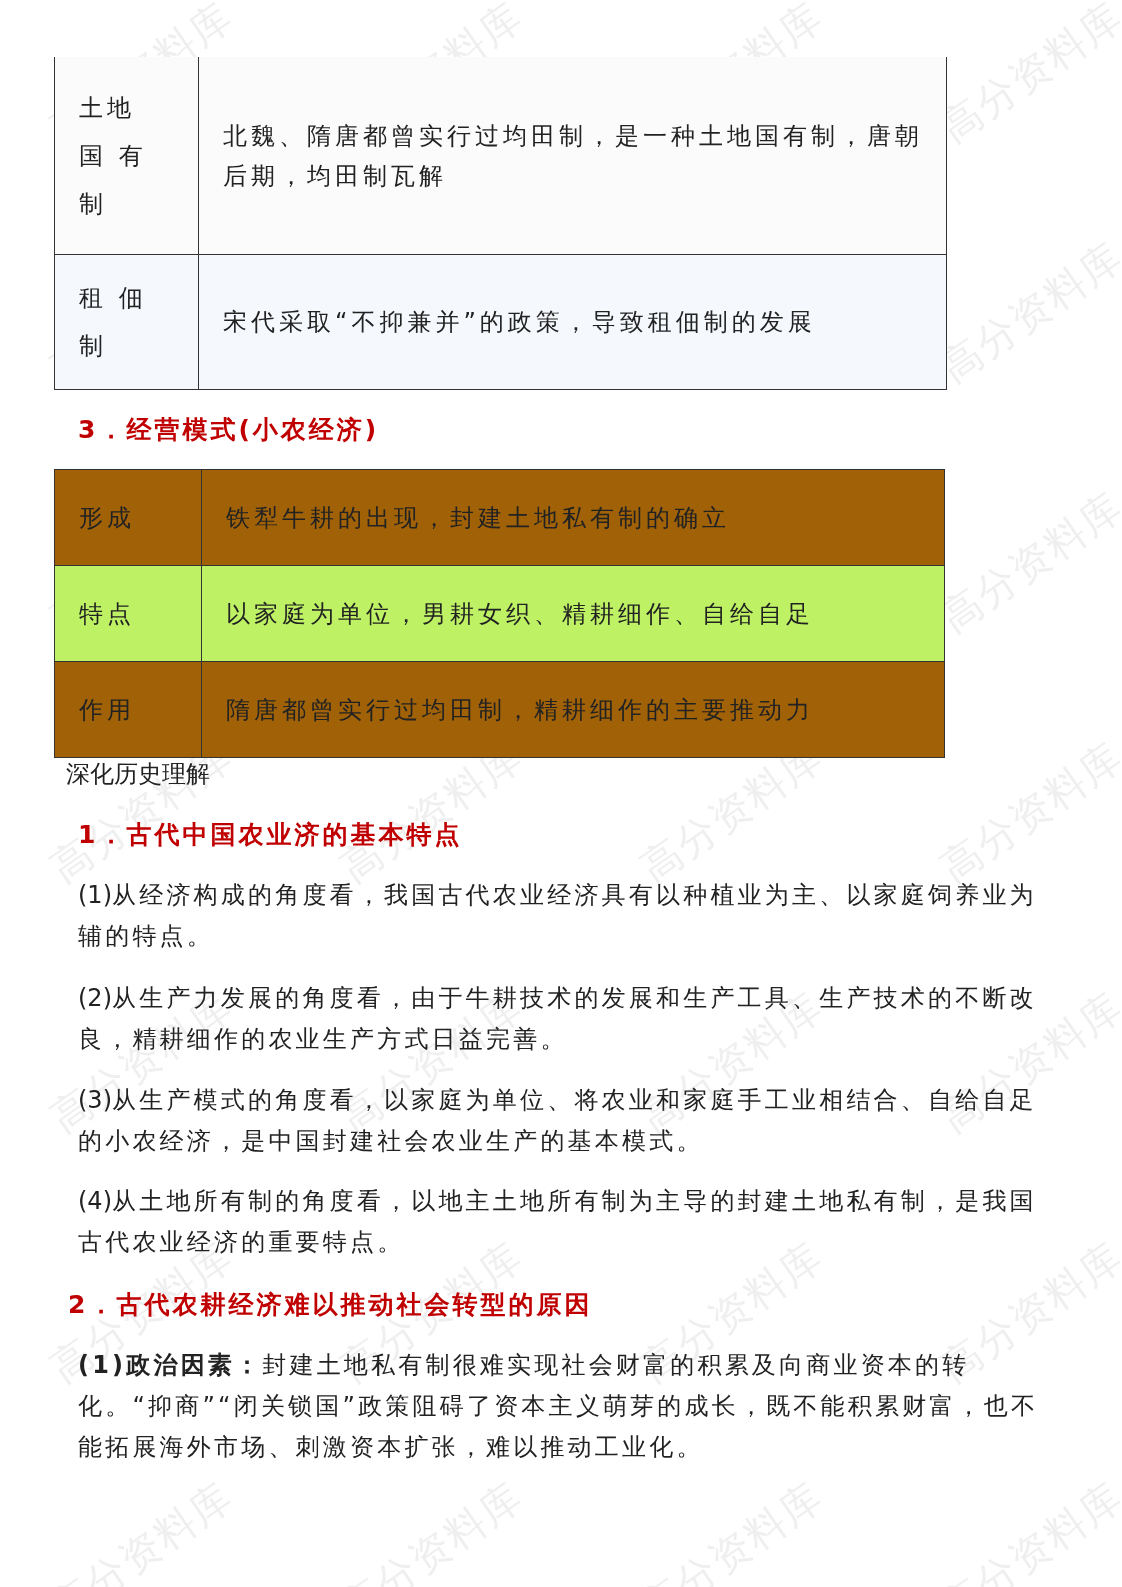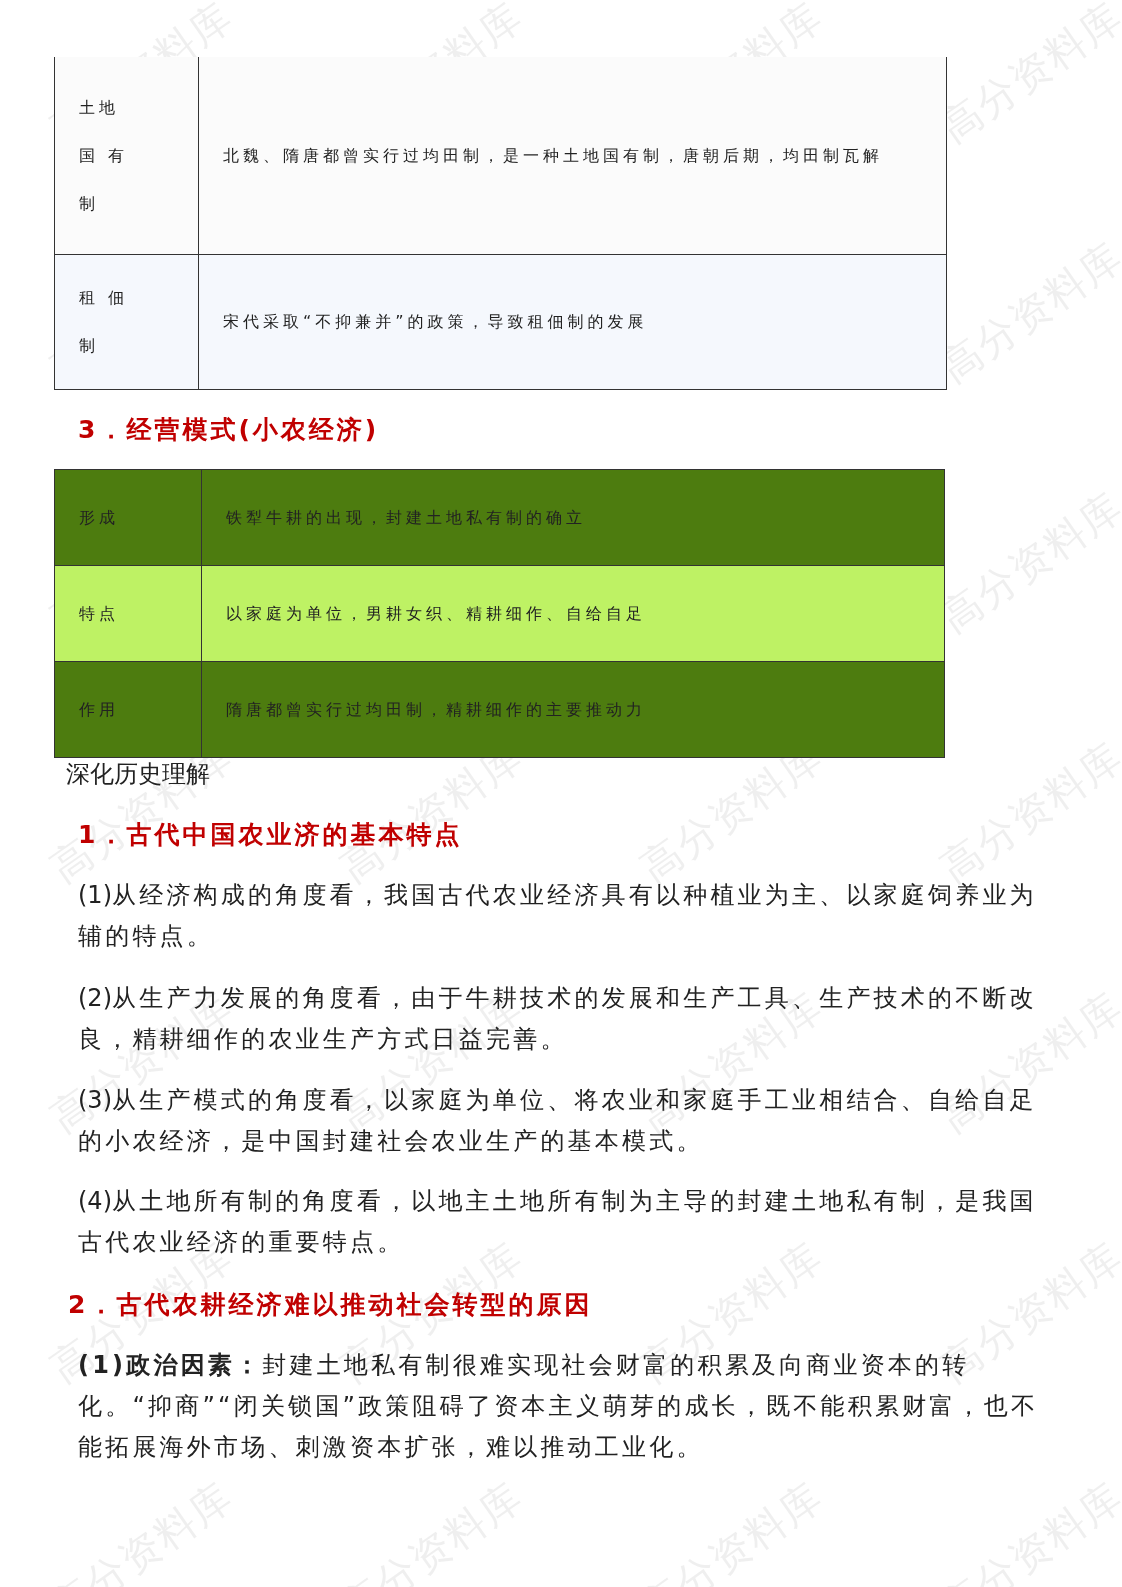--- a/index.html
+++ b/index.html
@@ -7,30 +7,30 @@
     width: 1122px; height: 1587px; background: #ffffff; position: relative; overflow: hidden;
     font-family: "DejaVu Sans", "Liberation Sans", sans-serif; color: #222;
   }
   .watermarks { position: absolute; inset: 0; pointer-events: none; z-index: 0; }
   .wm {
     position: absolute; font-size: 40px; color: rgba(180,180,180,0.22);
     transform: rotate(-35deg); transform-origin: left top; white-space: nowrap; letter-spacing: 2px;
   }
   .content { position: absolute; left: 0; top: 0; width: 1122px; z-index: 1; }
   table.grid { position: absolute; border-collapse: collapse; left: 54px; width: 893px; }
-  table.grid td { border: 1.5px solid #333; vertical-align: middle; font-size: 16px; letter-spacing: 4px; color: #222; }
+  table.grid td { border: 1.5px solid #333; vertical-align: middle; font-size: 24px; letter-spacing: 4px; color: #222; }
   table.grid td.label { width: 118px; padding-left: 24px; line-height: 48px; }
   table.grid td.value { padding-left: 24px; padding-right: 20px; line-height: 40px; }
   #table1 { top: 57px; }
   #table1 tr.r1 td { height: 195px; background: #fbfbfb; border-top: none; }
   #table1 tr.r2 td { height: 132px; background: #f5f8fd; }
   #table2 { top: 469px; width: 891px; }
   #table2 td.label { width: 121px; }
   #table2 tr td { height: 93px; }
-  #table2 tr.r1 td, #table2 tr.r3 td { background: #4d7c0f; }
+  #table2 tr.r1 td, #table2 tr.r3 td { background: #a16207; }
   #table2 tr.r2 td { background: #bef264; }
   .heading-red { position: absolute; color: #c00000; font-weight: bold; font-size: 25px; letter-spacing: 3px; }
   .plain { position: absolute; font-size: 24px; color: #222; }
   .para { position: absolute; left: 78px; width: 970px; font-size: 24px; line-height: 41px; letter-spacing: 3.2px; color: #222; }
   .para .num { letter-spacing: 0; }
   .para b { font-weight: bold; }
 </style>
 </head>
 <body>
 

